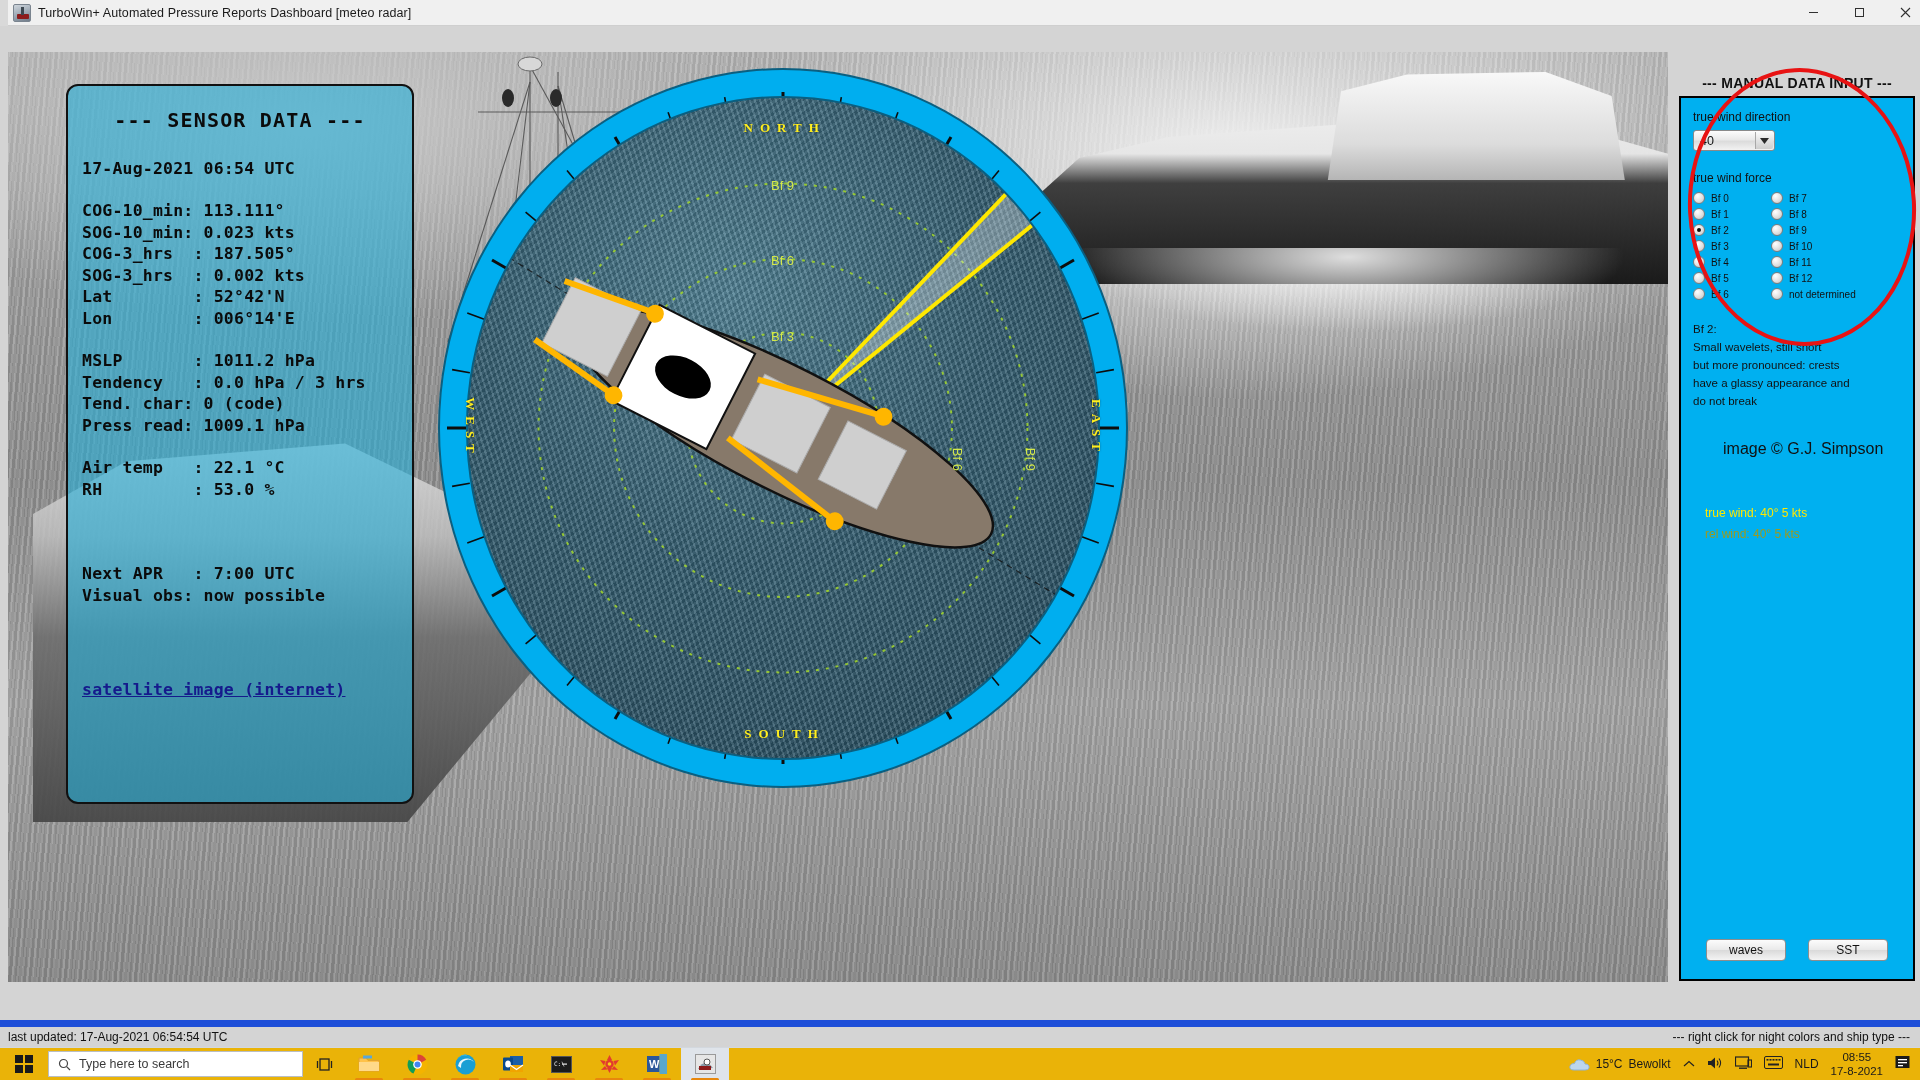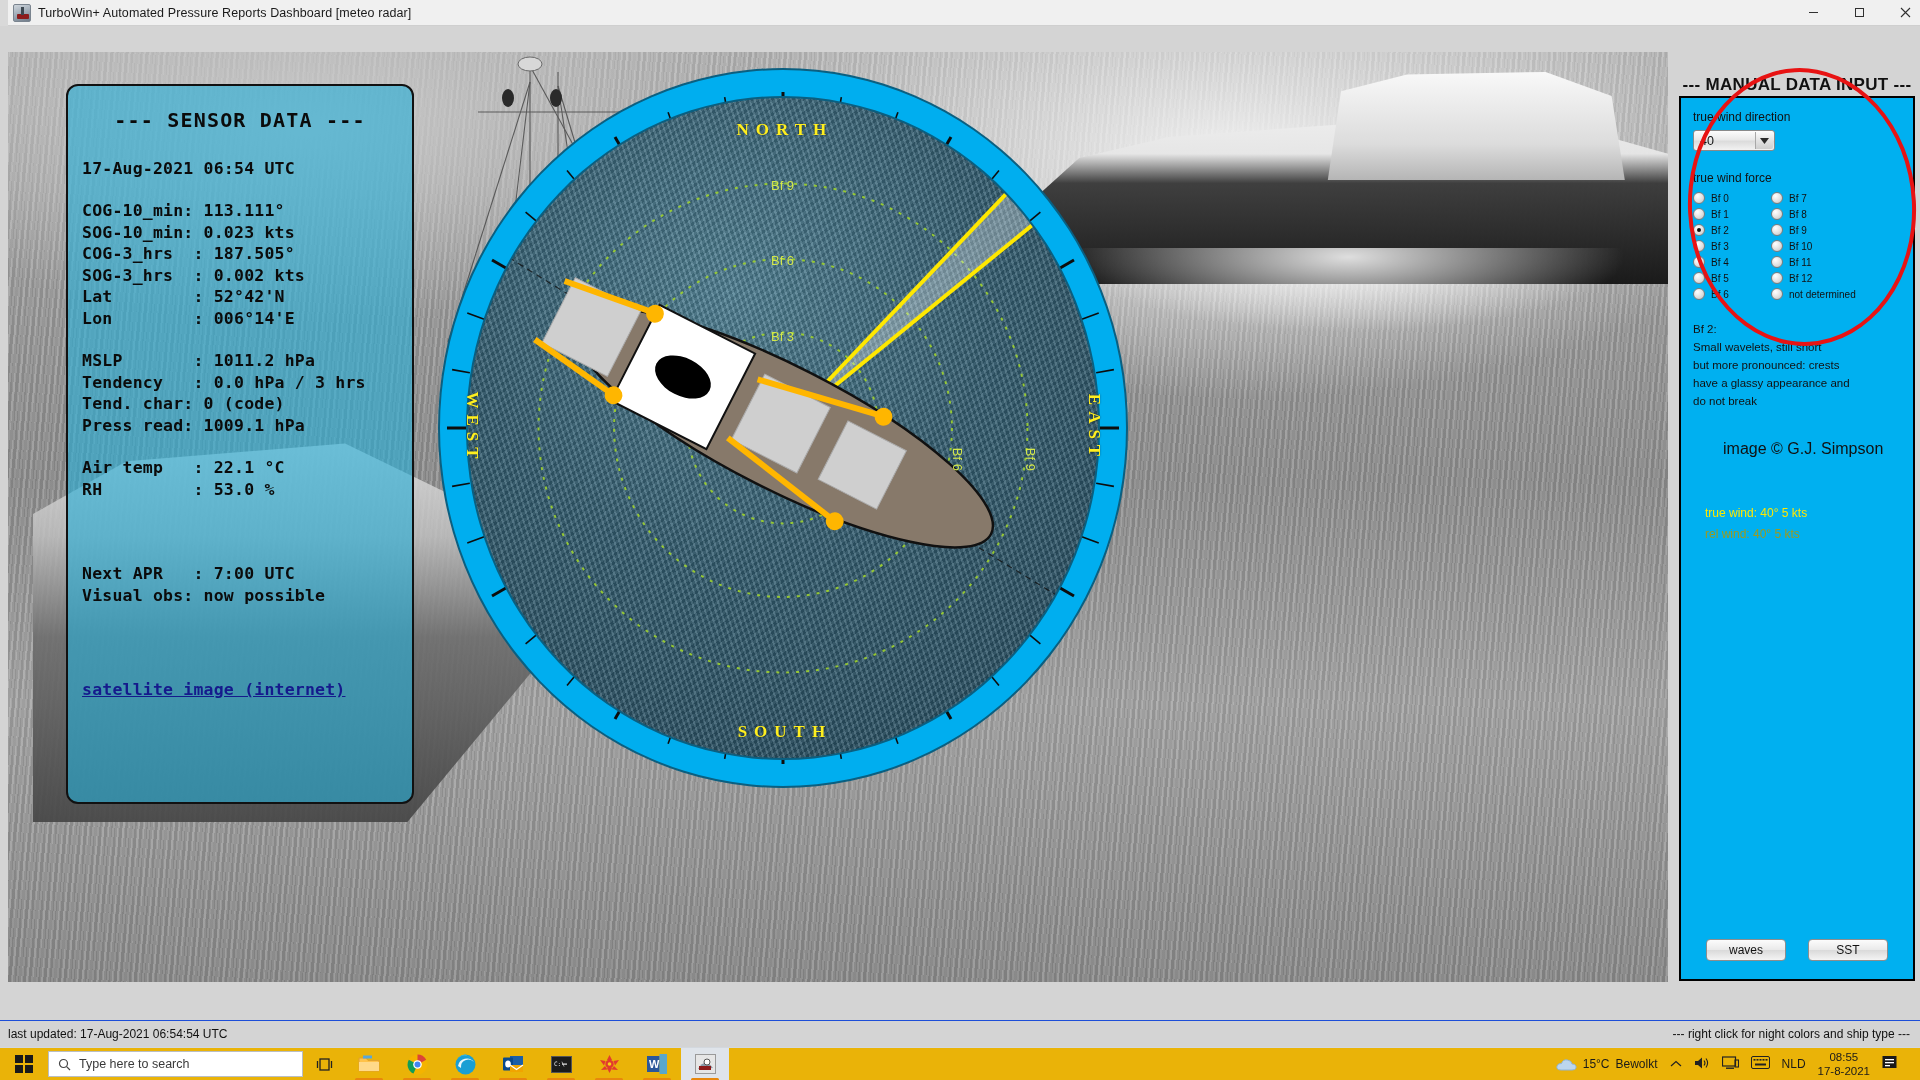--- a/index.html
+++ b/index.html
@@ -106,35 +106,35 @@
     position:absolute; left:28px; top:28px; right:28px; bottom:28px;
     border-radius:50%; overflow:hidden;
     background:
       repeating-linear-gradient(72deg, rgba(255,255,255,.11) 0 2px, rgba(0,0,0,.10) 2px 5px),
       repeating-linear-gradient(-36deg, rgba(255,255,255,.07) 0 3px, rgba(0,0,0,.08) 3px 6px),
       radial-gradient(circle at 42% 30%, #4e7f92 0%, #335d70 45%, #254a5c 100%);
     border:2px solid #0b5f80;
   }
   .radar-svg { position:absolute; inset:0; width:100%; height:100%; }
   .compass-label {
-    position:absolute; color:#ffef1f; font-size:17px; font-weight:bold;
+    position:absolute; color:#ffef1f; font-size:13px; font-weight:bold;
     letter-spacing:7px; font-family:"Liberation Serif",serif; text-shadow:0 0 2px rgba(0,0,0,.5);
   }
   .cl-north { top:52px; left:50%; transform:translateX(-48%); }
   .cl-south { bottom:46px; left:50%; transform:translateX(-48%);font-family:Liberation Serif, serif; }
   .cl-west  { left:24px; top:50%; transform:translateY(-50%); writing-mode:vertical-rl; letter-spacing:6px; }
   .cl-east  { right:24px; top:50%; transform:translateY(-50%); writing-mode:vertical-rl; letter-spacing:6px; }
 
   
   .right-panel {
     position:absolute; left:1676px; top:40px; width:242px; height:930px;
     background:#d4d4d4;
   }
   .mdi-title {
-    text-align:center; font-size:17px; font-weight:bold; color:#111;
+    text-align:center; font-size:14px; font-weight:bold; color:#111;
     padding-top:9px; letter-spacing:.3px;
   }
   .mdi-box {
     position:absolute; left:3px; top:30px; width:236px; height:885px;
     background:#00b0f0; border:2px solid #000;
     padding:12px 12px 0 12px;
   }
   .fld-label { font-size:12px; color:#111; margin-bottom:6px; }
   .wind-select {
     width:82px; height:21px; display:flex; align-items:center;
@@ -177,21 +177,21 @@
   
   .red-ellipse {
     position:absolute; left:1688px; top:42px; width:228px; height:278px;
     border:4px solid #e81313; border-radius:50%; pointer-events:none;
     transform:rotate(-3deg);
   }
 
   
   .statusbar {
     position:absolute; top:1020px; left:0; width:1920px; height:27px;
-    background:#d4d4d4; border-top:1px solid #1d4ed8;
+    background:#d4d4d4; border-top:7px solid #1d4ed8;
     display:flex; align-items:center;
   }
   .status-left { font-size:12px; color:#111; margin-left:8px; }
   .mvo-btn {
     position:absolute; left:522px; width:680px; height:19px;
     background:linear-gradient(180deg,#fdfdfd 0%,#ededed 48%,#e0e0e0 52%,#f6f6f6 100%);
     border:1px solid #9b9b9b; border-radius:4px;
     display:flex; align-items:center; justify-content:center;
     font-size:12px; color:#111; cursor:pointer;
   }
@@ -214,21 +214,21 @@
   .tb-task { width:42px; height:33px; display:flex; align-items:center; justify-content:center; cursor:pointer; }
   .tb-app {
     width:48px; height:33px; display:flex; align-items:center; justify-content:center;
     position:relative; cursor:pointer;
   }
   .tb-app.active { background:#dfe4ea; }
   .tb-app:after {
     content:""; position:absolute; bottom:0; left:10px; right:10px; height:3px;
     background:#e8870c; border-radius:2px;
   }
-  .tray { margin-left:auto; display:flex; align-items:center; gap:12px; padding-right:23px; font-size:12px; color:#1a1a1a; }
+  .tray { margin-left:auto; display:flex; align-items:center; gap:12px; padding-right:10px; font-size:12px; color:#1a1a1a; }
   .tray-clock { text-align:center; line-height:14px; font-size:11.5px; cursor:pointer; }
   .tray-item { cursor:pointer; display:flex; align-items:center; gap:6px; }
 </style>
 </head>
 <body>
 
 <div id="app">
 
   <div class="titlebar">
     <div class="tb-icon"></div>

